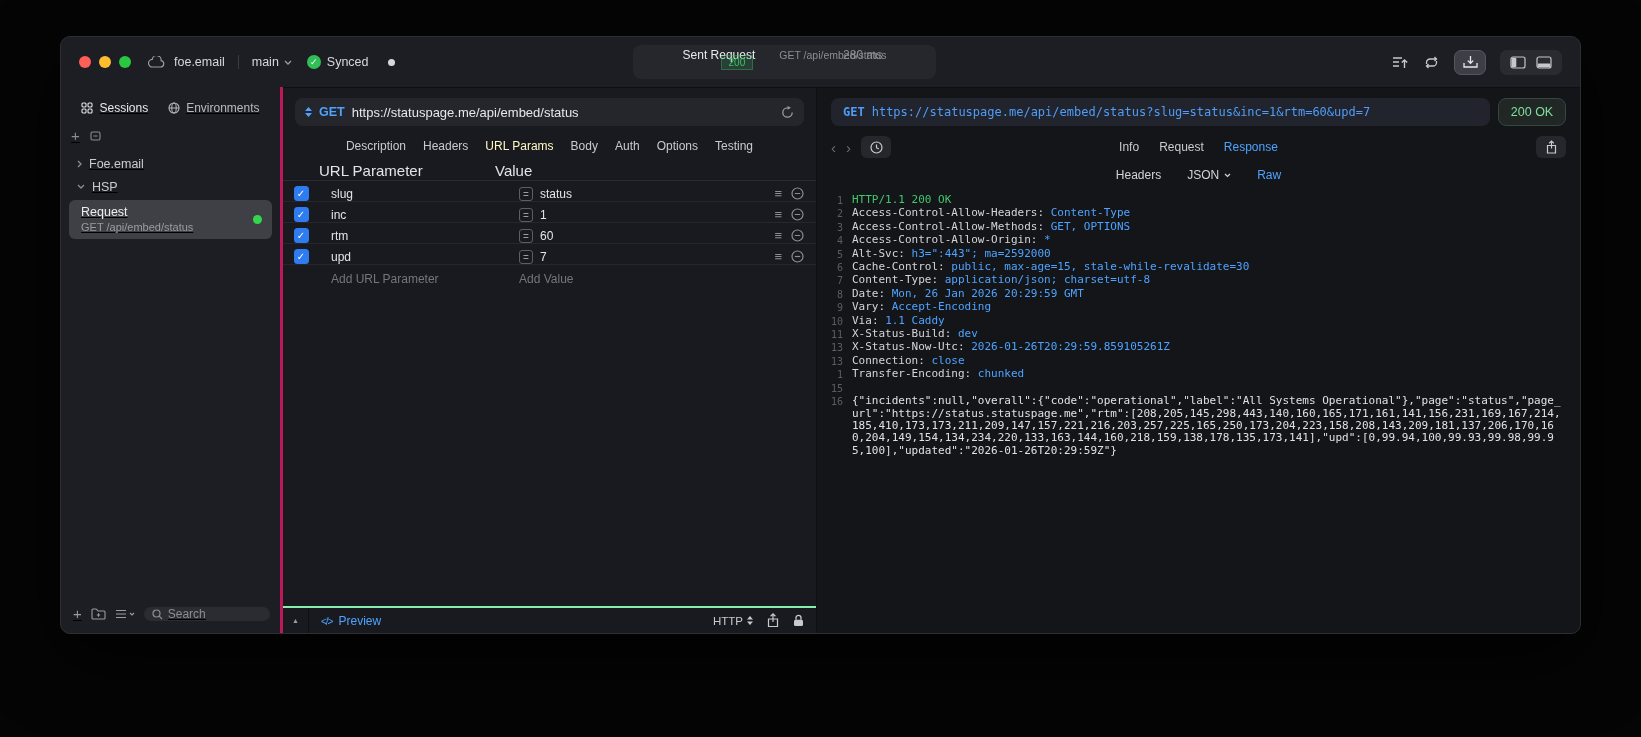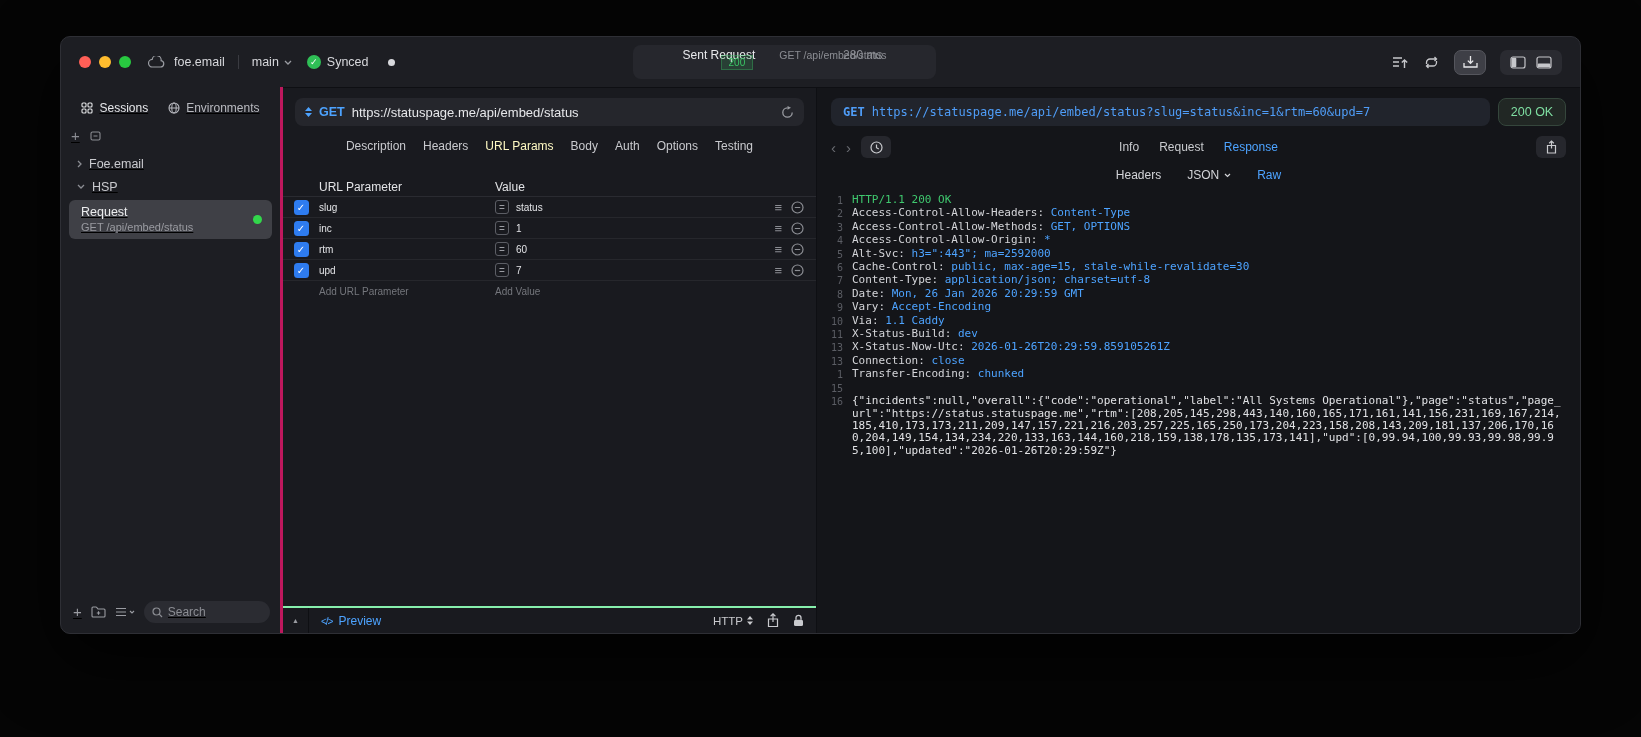--- a/index.html
+++ b/index.html
@@ -51,38 +51,38 @@
   .tree-item { display:flex; align-items:center; gap:7px; height:23px; padding-left:16px; color:#c9cace; }
   .req-item { margin:2px 8px 0; background:#3f4046; border-radius:6px; padding:5px 10px 6px 12px;
               display:flex; align-items:center; }
   .req-item-text { flex:1; }
   .req-item-title { color:#ecedef; font-size:12.5px; }
   .req-item-sub { color:#9a9ba1; font-size:11px; margin-top:2px; }
   .req-dot { width:9px; height:9px; border-radius:50%; background:#32d74b; }
   .side-spacer { flex:1; }
   .side-bottom { display:flex; align-items:center; gap:9px; padding:6px 10px 10px 12px; color:#9a9ca2; }
   .plus-glyph::before{ content:"+"; font-size:15px; }
-  .search-box { flex:1; height:22px; background:#2b2c32; border-radius:11px; display:flex; align-items:center;
+  .search-box { flex:1; height:14px; background:#2b2c32; border-radius:11px; display:flex; align-items:center;
                 gap:5px; padding:0 8px; }
   .search-input { background:transparent; border:none; outline:none; color:#e6e7ea; font-size:12px; width:100%;
                   font-family:"Liberation Sans",sans-serif; }
   .search-input::placeholder { color:#8b8d93; }
 
   
   .request-panel { flex:0 0 534px; display:flex; flex-direction:column; background:#191a1f;
                    border-right:1px solid #0e0f13; border-top:1px solid #0e0f13; }
   .url-bar { margin:10px 12px 4px; height:28px; background:#25262c; border-radius:8px; display:flex;
              align-items:center; padding:0 10px; gap:7px; }
   .method { color:#4da3ff; font-weight:700; font-size:12.5px; }
   .url-text { color:#e6e7ea; font-size:13px; flex:1; white-space:nowrap; overflow:hidden; }
   .req-tabs { display:flex; justify-content:center; gap:17px; padding:9px 0 8px; font-size:12px; color:#c9cace; }
   .req-tab.active { color:#fef9c3; }
-  .pt-head { display:flex; align-items:center; height:20px; color:#8b8d93; font-size:12px;
-             border-bottom:1px solid #2a2b31; margin-top:16px; }
-  .pt-row { display:flex; align-items:center; height:21px; border-bottom:1px solid #26272c; font-size:10px; }
+  .pt-head { display:flex; align-items:center; height:20px; color:#8b8d93; font-size:15px;
+             border-bottom:1px solid #2a2b31; margin-top:0; }
+  .pt-row { display:flex; align-items:flex-end; height:21px; border-bottom:1px solid #26272c; font-size:12px;gap:12px; }
   .c-check { flex:0 0 36px; display:flex; justify-content:center; }
   .c-name { flex:0 0 176px; color:#e3e4e7; }
   .c-value { flex:1; display:flex; align-items:center; gap:7px; color:#e3e4e7; }
   .c-icons { flex:0 0 52px; display:flex; align-items:center; gap:9px; justify-content:flex-end;
              padding-right:12px; color:#8b8d93; }
   .checkbox { width:15px; height:15px; border-radius:3.5px; background:#2e7cf0; color:#fff; font-size:10px;
               display:flex; align-items:center; justify-content:center; }
   .checkbox::before{ content:"✓"; }
   .type-box { width:14px; height:14px; border:1px solid #5c5e65; border-radius:3px; color:#9a9ca2;
               font-size:10px; display:flex; align-items:center; justify-content:center; }

